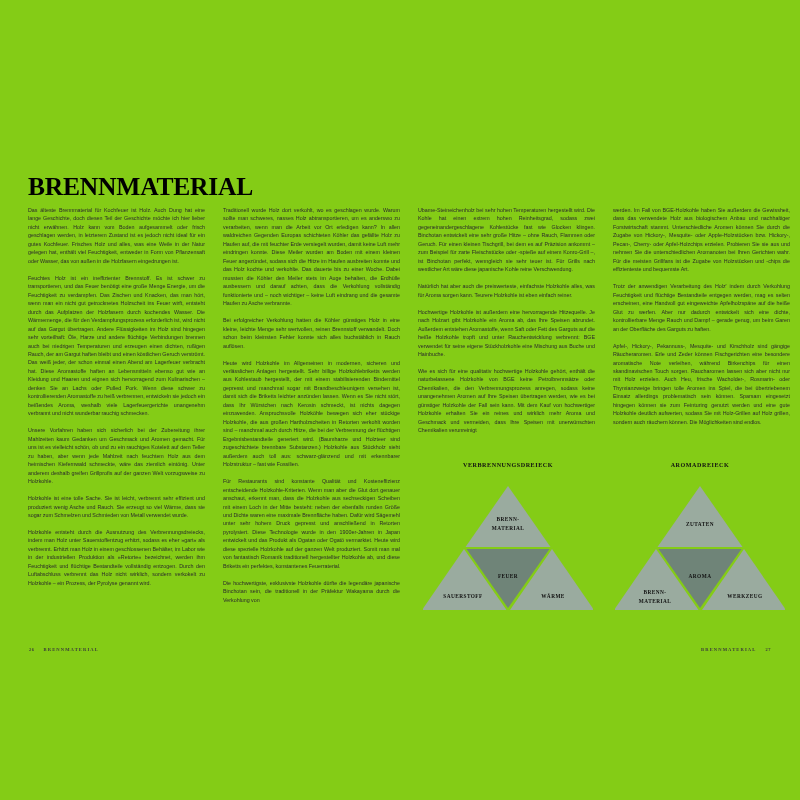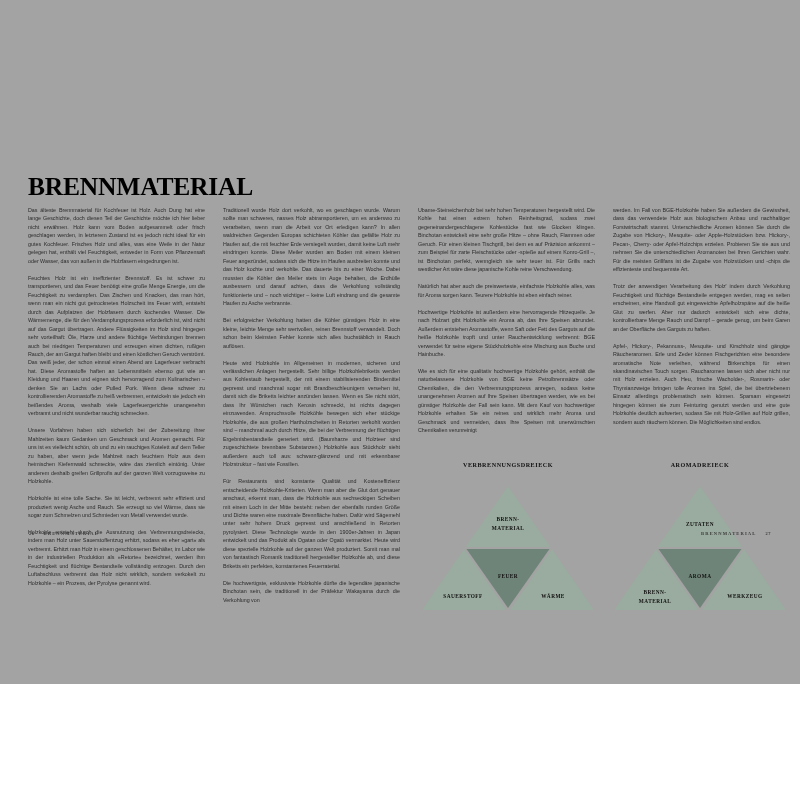--- a/index.html
+++ b/index.html
@@ -13,22 +13,22 @@
     font-family: "Liberation Sans", sans-serif;
     color: #1a1a1a;
     overflow: hidden;
   }
 
   .spread {
     position: absolute;
     left: 0;
     top: 0;
     width: 800px;
-    height: 684px;
-    background: #a3a3a3;
+    height: 800px;
+    background: #84cc16;
   }
 
   
   .page {
     position: absolute;
     top: 170px;
     width: 372px;
     height: 470px;
   }
   .page-left  { left: 28px; }

